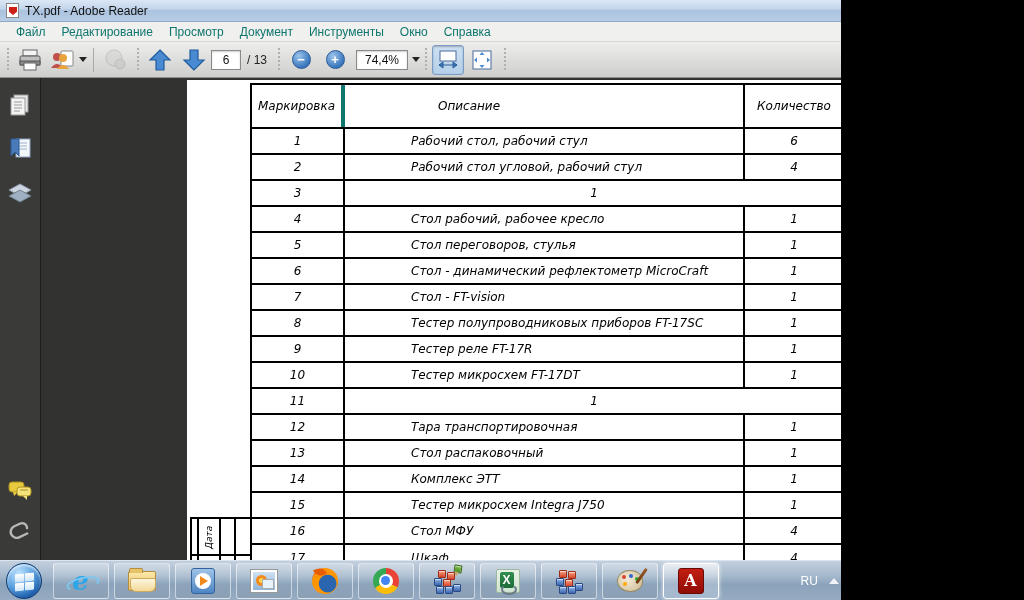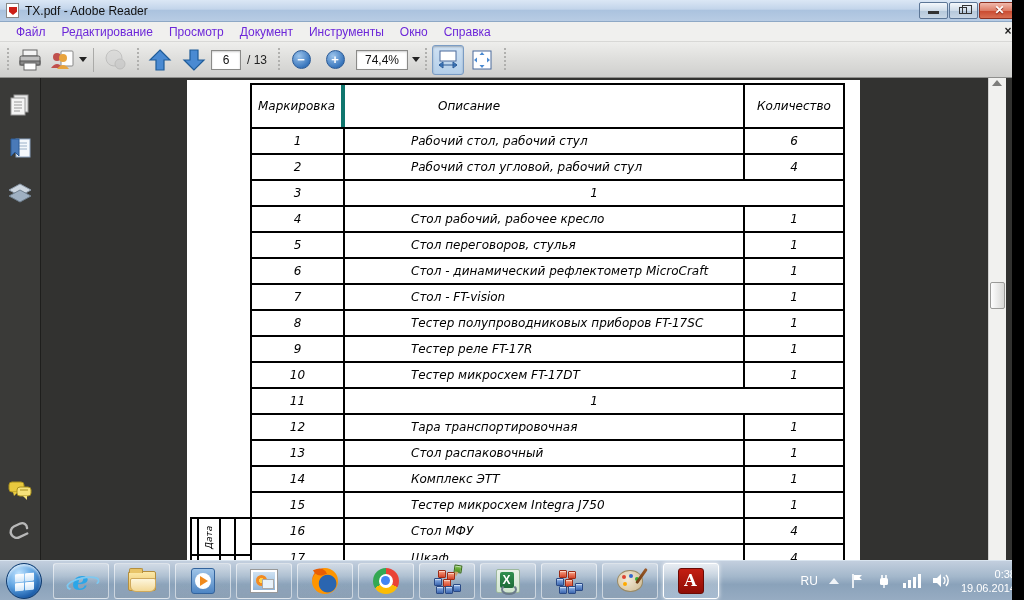--- a/index.html
+++ b/index.html
@@ -1,17 +1,17 @@
 <!DOCTYPE html>
 <html><head>
 <meta charset="utf-8">
 <style>
   * { margin:0; padding:0; box-sizing:border-box; }
   html,body { width:1024px; height:600px; overflow:hidden; background:#000; }
-  #screen { position:relative; width:1012px; height:600px; font-family:"Liberation Sans", sans-serif; overflow:hidden; background:#333; }
+  #screen { position:relative; width:841px; height:600px; font-family:"Liberation Sans", sans-serif; overflow:hidden; background:#333; }
 
   
   .titlebar { position:absolute; left:0; top:0; width:1024px; height:22px;
     background:linear-gradient(#dbe7f5 0%, #c2d4ea 45%, #aac2de 46%, #b8cce4 100%);
     border-bottom:1px solid #8ea8c5; display:flex; align-items:center; padding-left:6px; }
   .pdfdocicon { width:13px; height:15px; background:#fff; border:1px solid #888; position:relative; margin-right:6px; }
   .pdfdocicon::after { content:""; position:absolute; left:2px; top:3px; width:8px; height:8px;
     background:#cc1f17; clip-path:polygon(0 0,100% 0,100% 60%,50% 100%,0 60%); }
   .title-text { font-size:12px; color:#111; }
   .winbtns { position:absolute; right:4px; top:2px; display:flex; gap:1px; }
@@ -19,21 +19,21 @@
     background:linear-gradient(#f4f8fc, #cfdce9 50%, #b4c7da 51%, #c8d7e6); position:relative; }
   .winbtn.close { width:41px; background:linear-gradient(#f0b9ac, #dd7d67 50%, #c9482e 51%, #d96f53); border-color:#8c3категория0; border-color:#8c3020; }
   .glyph-min { position:absolute; left:8px; bottom:4px; width:11px; height:3px; background:#333; }
   .glyph-restore { position:absolute; left:9px; top:4px; width:8px; height:7px; border:1px solid #333; background:transparent; }
   .glyph-restore::after { content:""; position:absolute; left:2px; top:-3px; width:8px; height:7px; border:1px solid #333; }
   .glyph-close { position:absolute; left:0; top:0; width:100%; height:100%; color:#fff; font-weight:bold; font-size:12px; text-align:center; line-height:15px; text-shadow:0 1px 1px #7a2012; }
 
   
   .menubar { position:absolute; left:0; top:22px; width:1024px; height:20px; background:#f0f0ee;
     border-bottom:1px solid #d8d8d6; display:flex; align-items:center; padding-left:8px; gap:0; }
-  .menu-item { font-size:12px; color:#6d28d9; padding:2px 8px; cursor:default; }
+  .menu-item { font-size:12px; color:#0f766e; padding:2px 8px; cursor:default; }
   .menubar-close { position:absolute; right:8px; top:2px; font-size:12px; font-weight:bold; color:#222; width:16px; text-align:center; }
 
   
   .toolbar { position:absolute; left:0; top:42px; width:1024px; height:36px;
     background:linear-gradient(#eeeeec 0%, #dcdcda 55%, #cfcfcd 100%);
     border-bottom:1px solid #8f8f8d; display:flex; align-items:center; padding-left:2px; }
   .grip { width:5px; height:24px; margin:0 3px;
     background-image:repeating-linear-gradient(#b0b0ae 0 2px, transparent 2px 4px); background-size:2px 100%; background-repeat:no-repeat; background-position:center; }
   .tbtn { height:30px; min-width:32px; display:flex; align-items:center; justify-content:center; border-radius:3px; border:1px solid transparent; margin:0 1px; position:relative; }
   .tbtn.pressed { border:1px solid #7a9cc4; background:linear-gradient(#cfe1f3,#b4cfe9); box-shadow:inset 0 1px 2px rgba(0,0,0,.25); }

